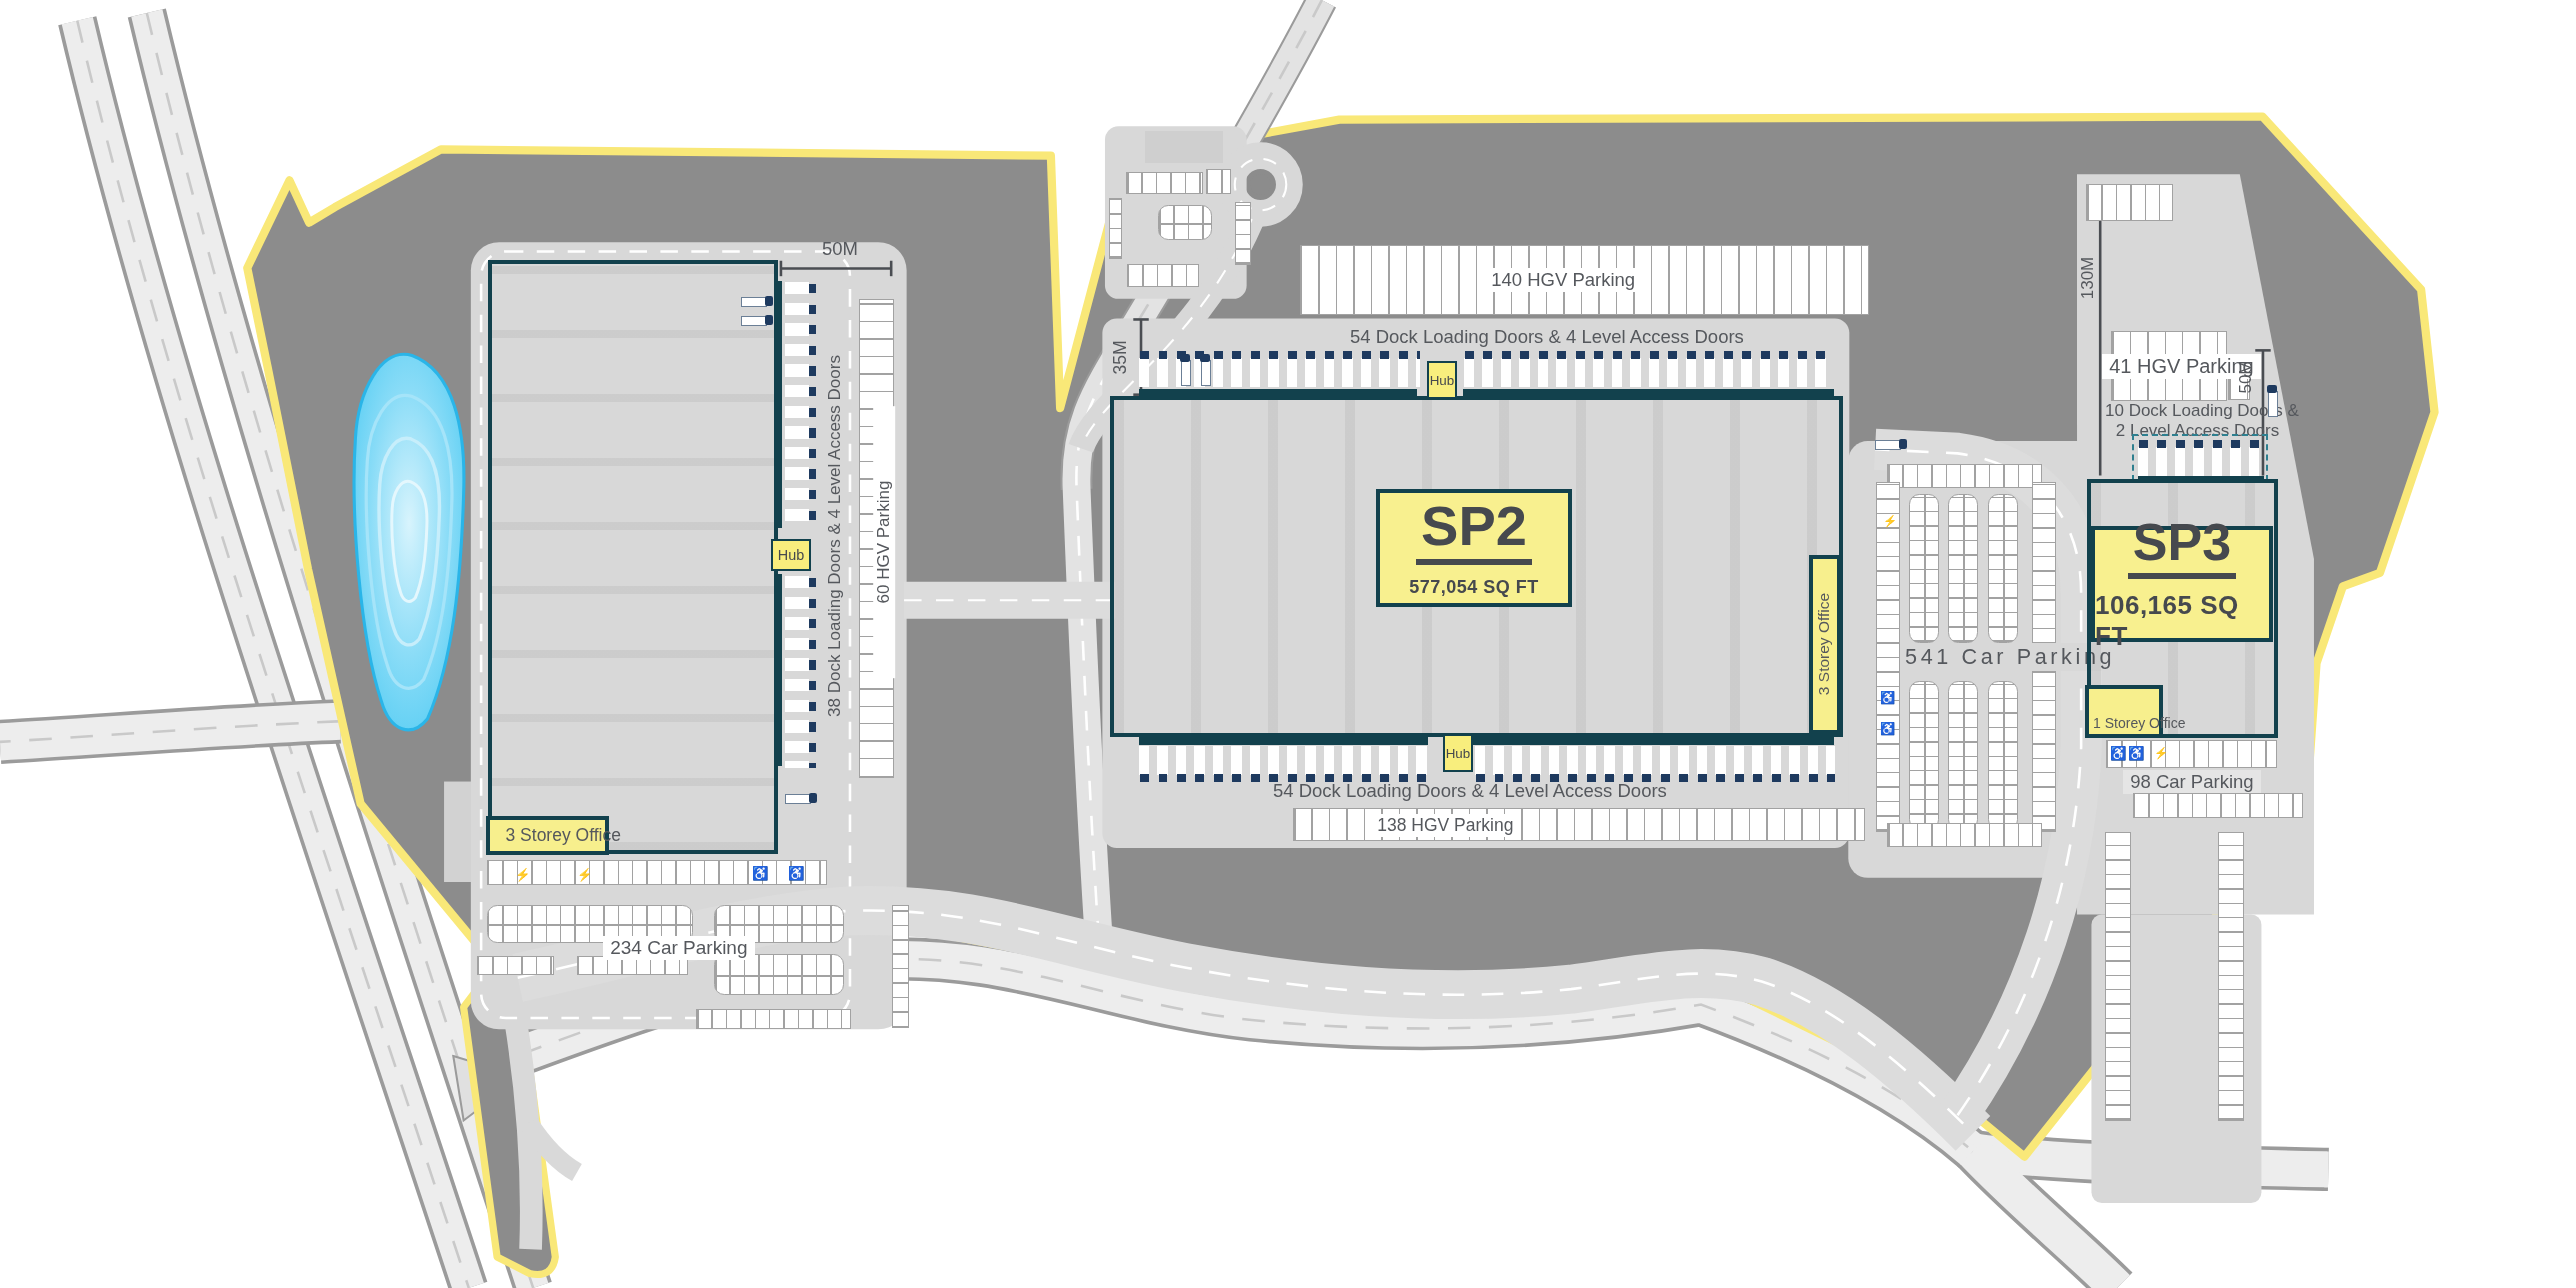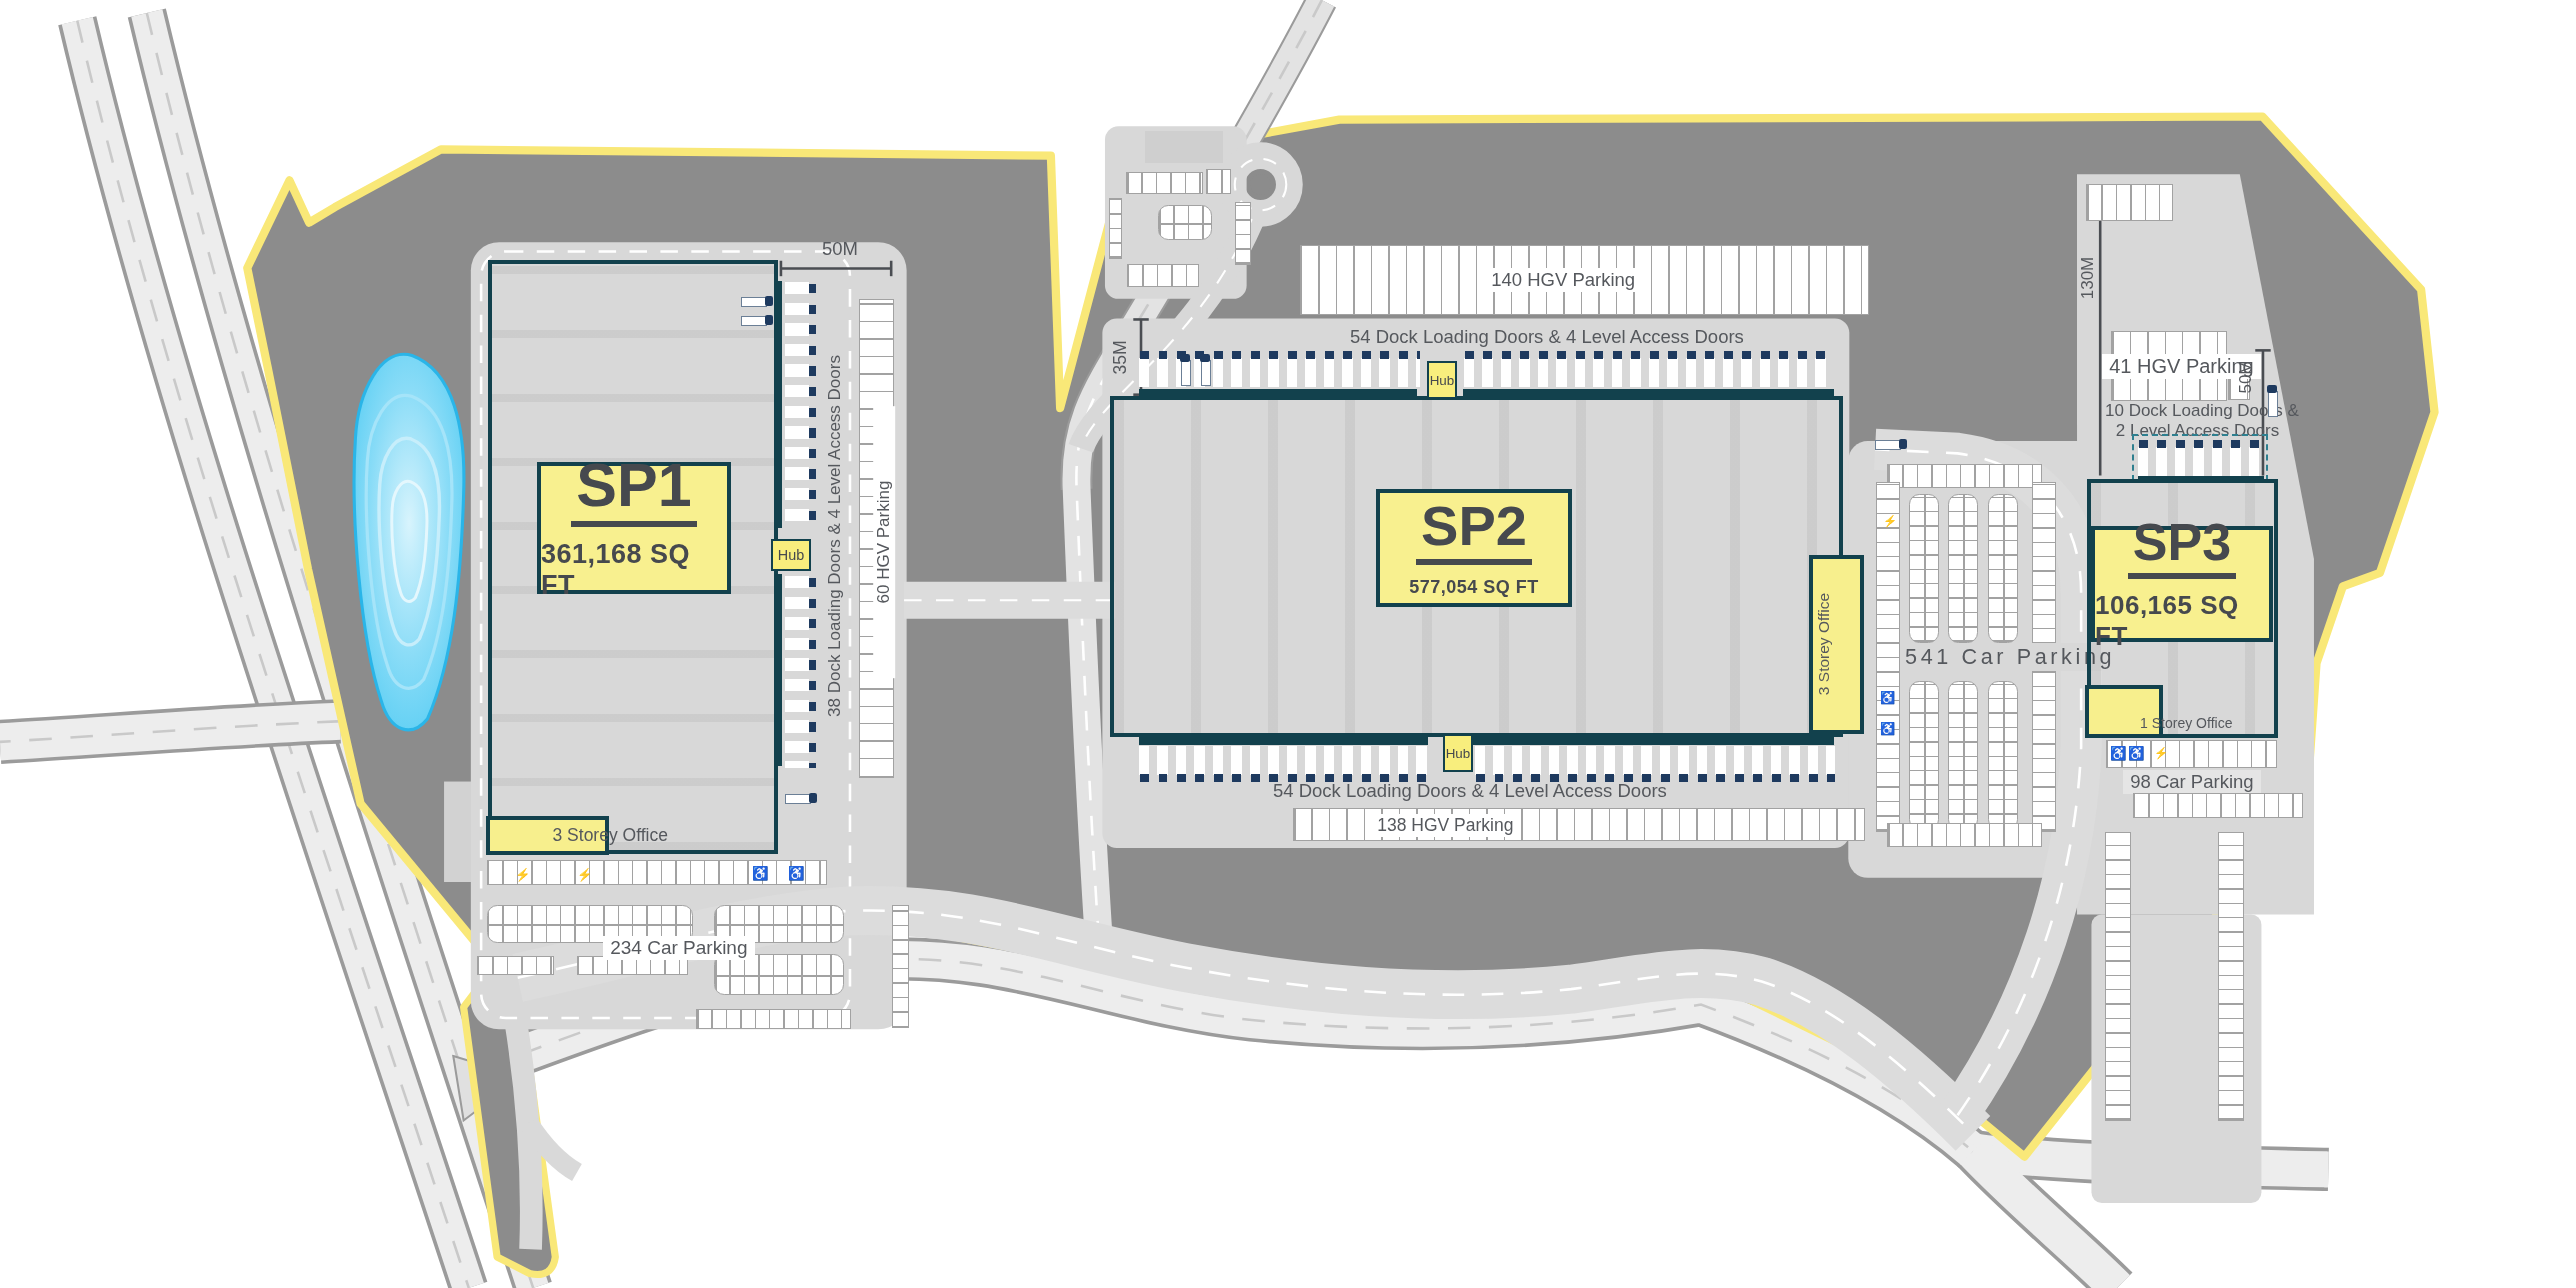--- a/index.html
+++ b/index.html
@@ -1,19 +1,19 @@
 <!DOCTYPE html>
 <html style="font-size:8.2px"><head>
 <meta charset="utf-8">
 <style>
   html,body{margin:0;padding:0;background:#ffffff;}
   #stage{position:relative;width:2587px;height:1288px;overflow:hidden;
          font-family:"Liberation Sans", sans-serif;background:#ffffff;}
   .abs{position:absolute;}
-  .building{background:#f7ef8d;border:4.1px solid #12414d;box-sizing:border-box;padding-left:47px;}
+  .building{background:#f7ef8d;border:4.1px solid #12414d;box-sizing:border-box;}
   .labelbox{background:#f8f08f;border:4.1px solid #12414d;box-sizing:border-box;
             display:flex;flex-direction:column;align-items:center;justify-content:center;}
   .bigtitle{font-weight:bold;color:#46494e;line-height:1;}
   .bigtitle span{display:inline-block;border-bottom:6.2px solid #46494e;padding:0 5.2px 5.2px 5.2px;}
   .bigarea{font-weight:bold;color:#46494e;margin-top:11.3px;letter-spacing:0.5px;}
   .lbl{color:#55585d;white-space:nowrap;}
   .lbl-bg{background:#ffffff;padding:1px 7.2px;}
   .vlbl{transform:rotate(-90deg);text-align:center;color:#55585d;white-space:nowrap;}
   .lad-v{background:#fff repeating-linear-gradient(90deg,#a2a2a2 0 1.5px,transparent 1.5px 14.4px);
          border:1.5px solid #a2a2a2;box-sizing:border-box;}
@@ -152,24 +152,20 @@
         <line x1="2200" y1="620" x2="2230" y2="620"></line>
         <line x1="2200" y1="766" x2="2230" y2="766"></line>
       <line x1="4077" y1="360" x2="4077" y2="923"></line>
         <line x1="4062" y1="360" x2="4092" y2="360"></line>
       <line x1="4393" y1="680" x2="4393" y2="923"></line>
         <line x1="4378" y1="680" x2="4408" y2="680"></line>
     </g>
   </svg>
 
   <div class="abs building stripes-h" style="left:488px;top:260px;width:290px;height:594px;"></div>
-  <div class="abs labelbox" style="left:537px;top:462px;width:194px;height:132px;">
-    <div class="bigtitle" style="font-size:61px;"><span>SP1</span></div>
-    <div class="bigarea" style="font-size:27px;">361,168 SQ FT</div>
-  </div>
   <div class="abs building" style="left:486px;top:816px;width:123px;height:39px;display:flex;align-items:center;">
     <span class="lbl" style="font-size:17.5px;padding-left:15.5px;">3 Storey Office</span>
   </div>
   <div class="abs tealstrip" style="left:776px;top:281px;width:6.2px;height:247px;"></div>
   <div class="abs tealstrip" style="left:776px;top:574px;width:6.2px;height:192px;"></div>
   <div class="abs docks-right" style="left:785px;top:282px;width:31px;height:247px;">
     <div class="bodies"></div>
       <div class="caps"></div>
   </div>
   <div class="abs docks-right" style="left:785px;top:576px;width:31px;height:192px;">

